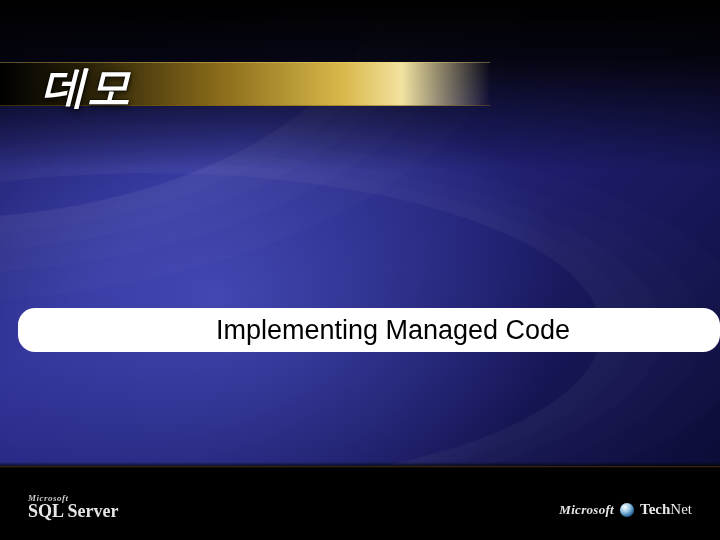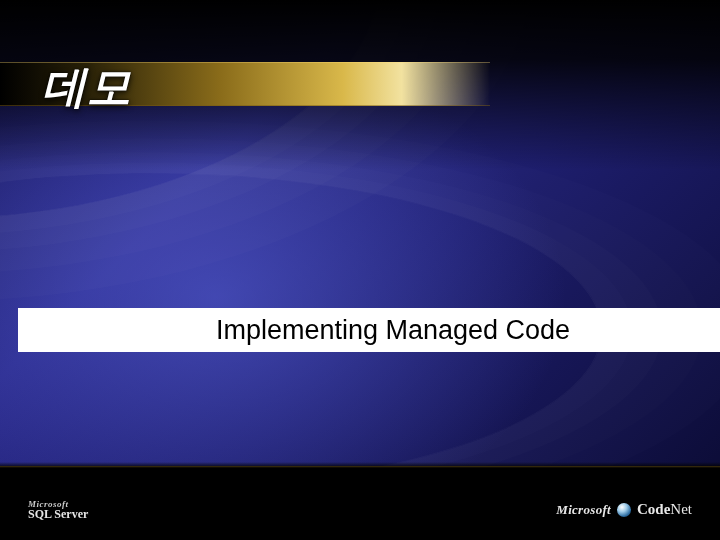--- a/index.html
+++ b/index.html
@@ -84,20 +84,21 @@
     right: 0;
     padding: 0 60px 0 108px;
     background: #fff;
     color: #000;
     text-align: center;
     font-size: 27px;
     line-height: 1.2;
     padding-top: 6px;
     padding-bottom: 6px;
     font-family: Arial, sans-serif;
+    border-radius: 17px;
   }
 
   .footer {
     position: absolute;
     left: 0; right: 0; bottom: 0;
     height: 74px;
     background: #000;
     border-top: 2px solid #c79a2a;
     font-family: Liberation Serif, serif;
   }
@@ -115,21 +116,21 @@
     color: #ddd;
   }
   .logo-left .ms {
     font-size: 9px;
     letter-spacing: 0.5px;
     font-style: italic;
     font-weight: 600;
     color:#c9c9c9;
   }
   .logo-left .sql {
-    font-size: 12px;
+    font-size: 18px;
     font-weight: 700;
     margin-top: -2px;
     color:#e5e5e5;
   }
 
   .logo-right {
     position: absolute;
     right: 28px;
     bottom: 22px;
     display: flex;
@@ -165,16 +166,16 @@
   </div>
 
   <div class="footer">
     <div class="logo-left">
       <div class="ms">Microsoft</div>
       <div class="sql">SQL Server</div>
     </div>
     <div class="logo-right">
       <span class="ms2">Microsoft</span>
       <span class="sphere"></span>
-      <span class="tech"><b>Code</b><span>Net</span></span>
+      <span class="tech"><b>Tech</b><span>Net</span></span>
     </div>
   </div>
 </div>
 
 </body></html>

